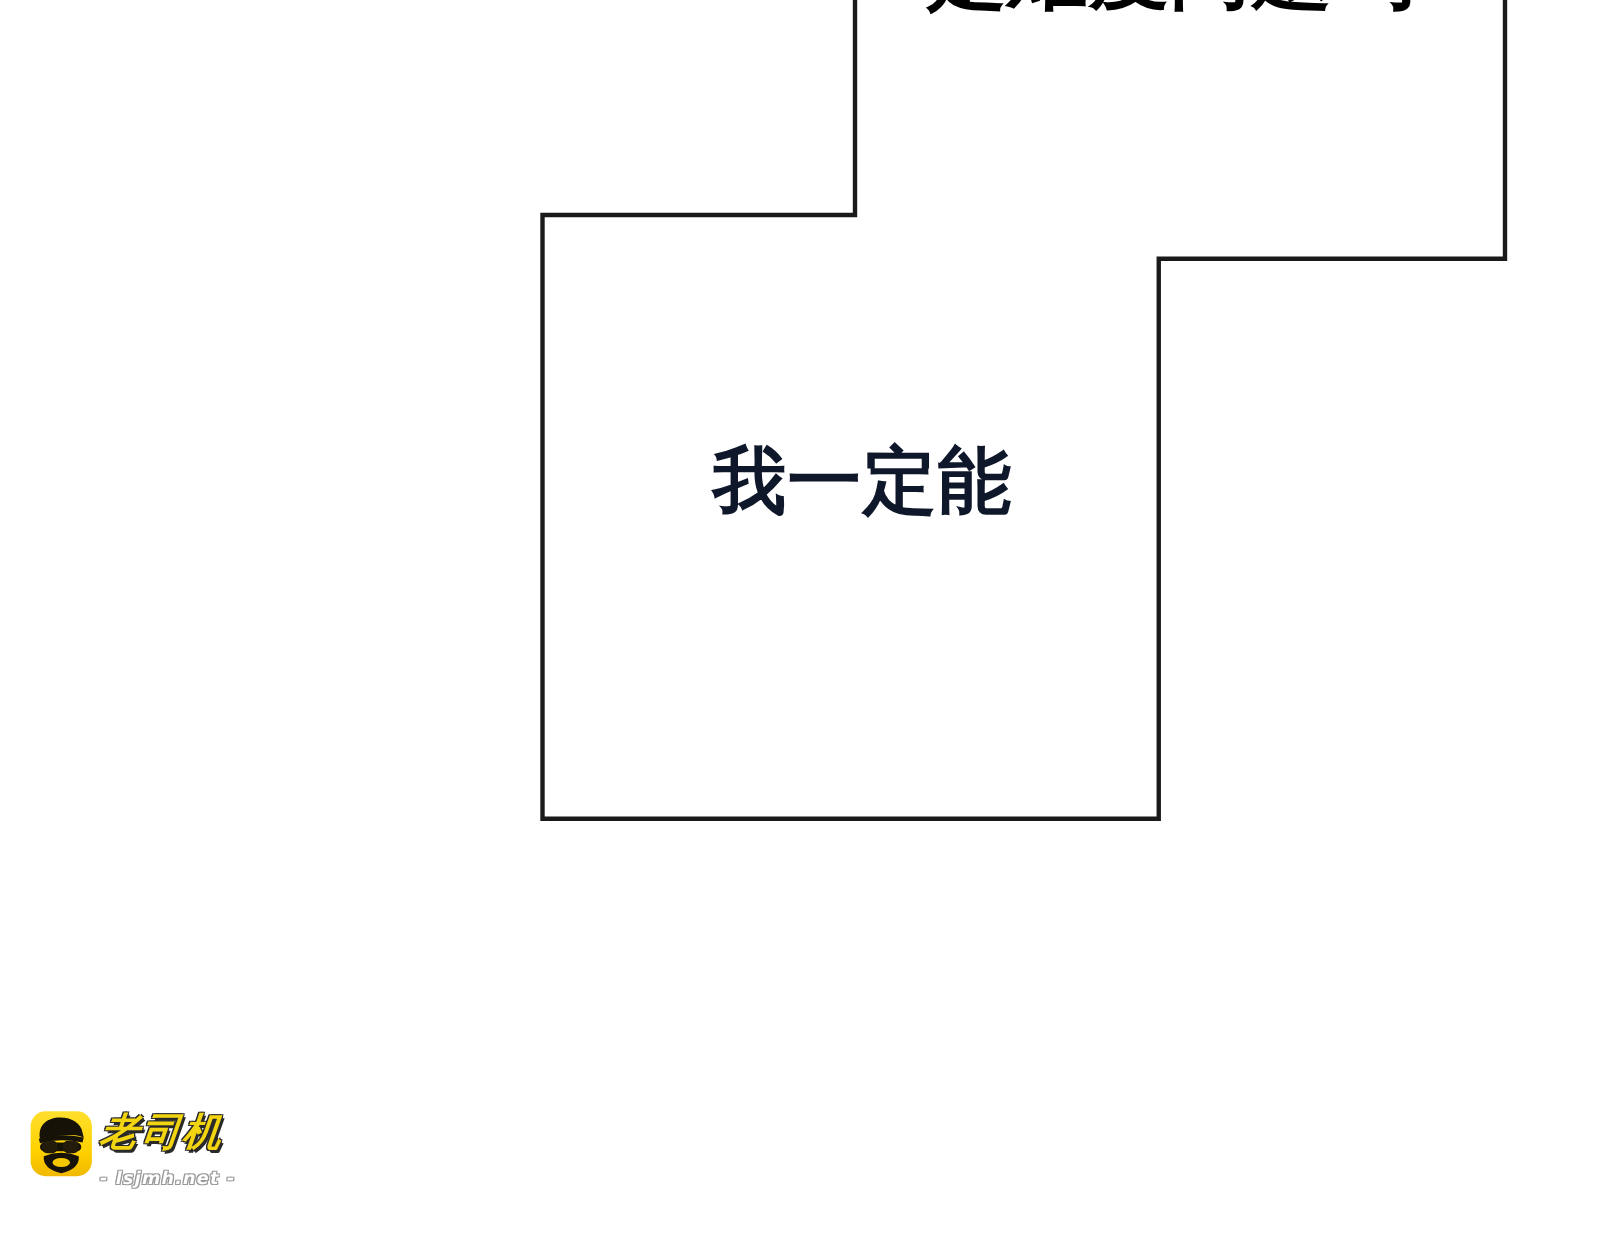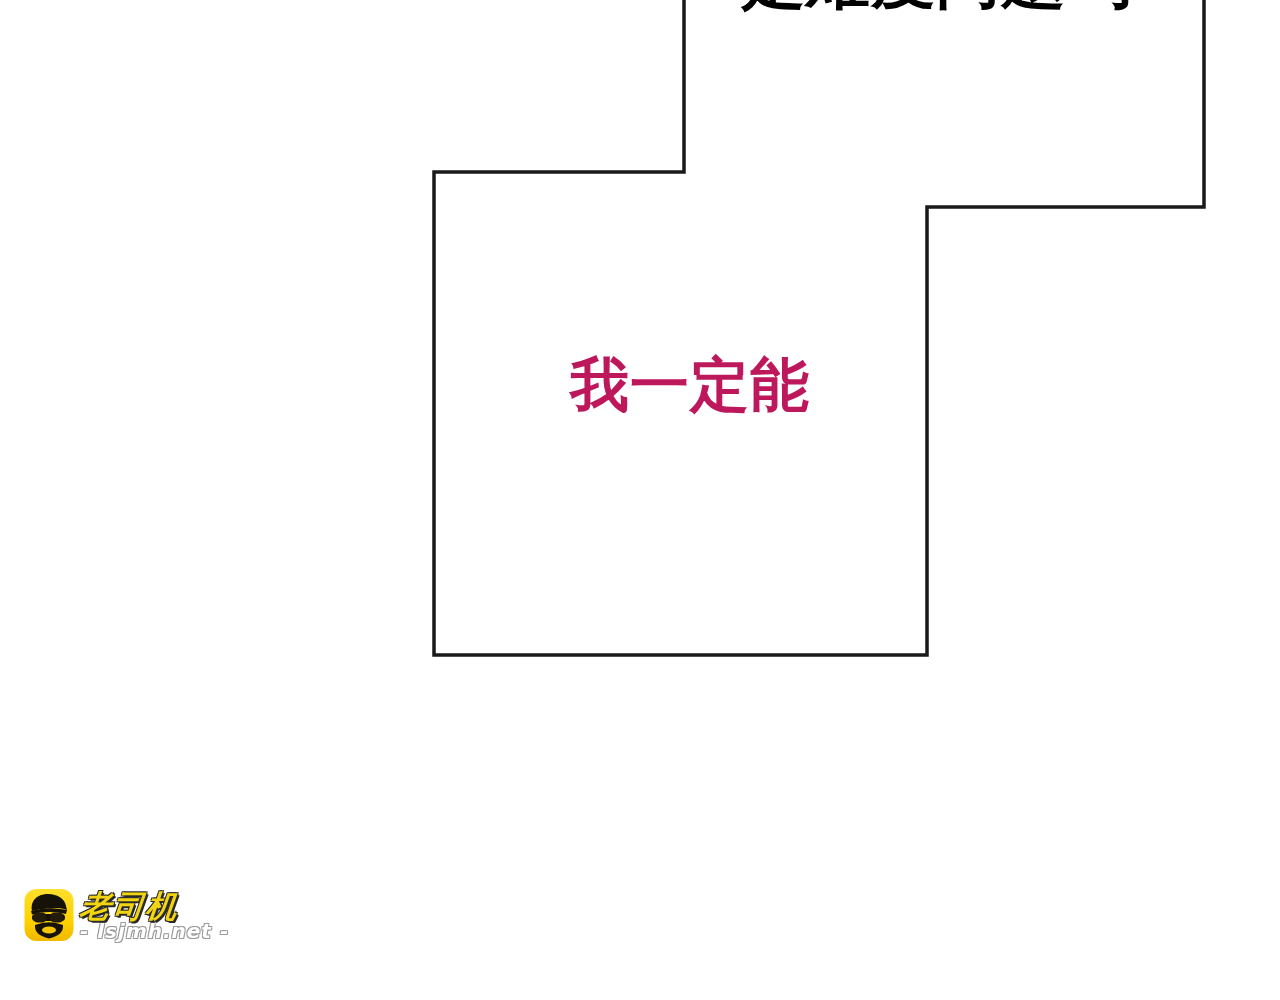--- a/index.html
+++ b/index.html
@@ -43,21 +43,21 @@
     white-space: nowrap;
   }
   
   .main-bubble-text {
     position: absolute;
     left: 570px;
     top: 350px;
     font-size: 59px;
     line-height: 70px;
     font-weight: 700;
-    color: #be185d;
+    color: #0f172a;
     letter-spacing: 1px;
     white-space: nowrap;
   }
   
   .watermark {
     position: absolute;
     left: 24px;
     top: 888px;
     display: flex;
     align-items: flex-start;
@@ -81,22 +81,22 @@
     letter-spacing: 2px;
     text-shadow:
       -1px -1px 0 #2a2a2a,
        1px -1px 0 #2a2a2a,
       -1px  1px 0 #2a2a2a,
        1px  1px 0 #2a2a2a,
        2px  2px 0 #2a2a2a;
     white-space: nowrap;
   }
   .wm-site {
-    margin-top: 1px;
-    font-size: 20px;
+    margin-top: 13px;
+    font-size: 14px;
     line-height: 16px;
     font-weight: 700;
     font-style: italic;
     color: #ffffff;
     letter-spacing: 1px;
     text-shadow:
       -1px -1px 0 #9a9a9a,
        1px -1px 0 #9a9a9a,
       -1px  1px 0 #9a9a9a,
        1px  1px 0 #9a9a9a;

